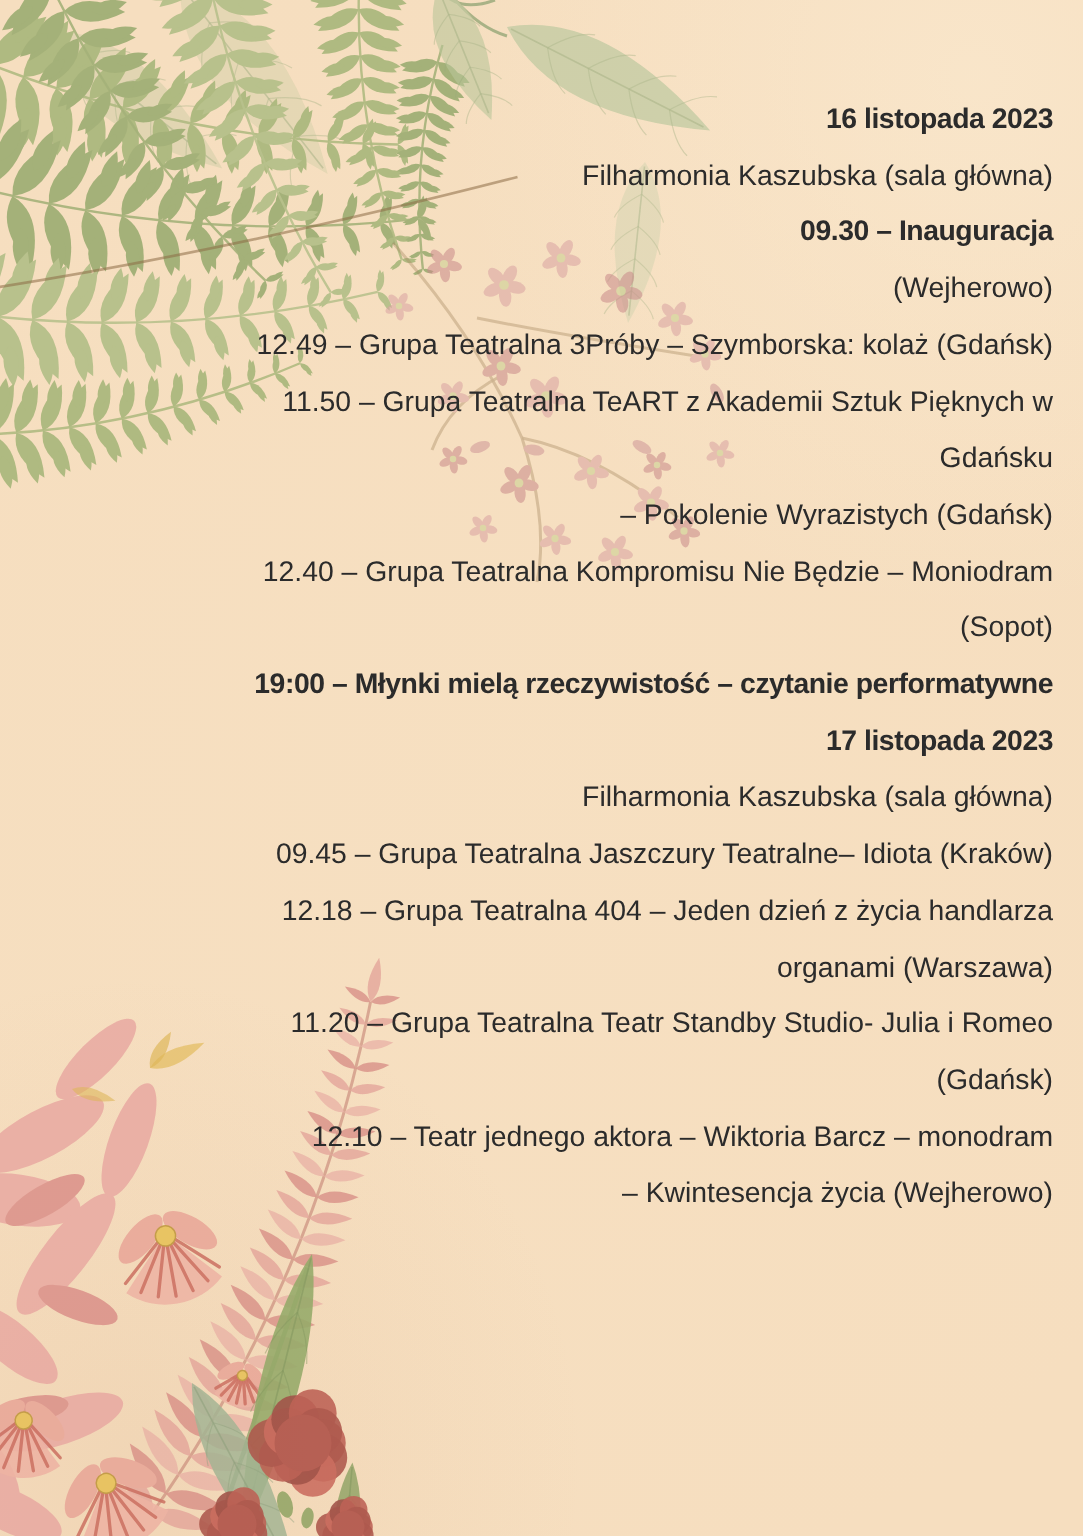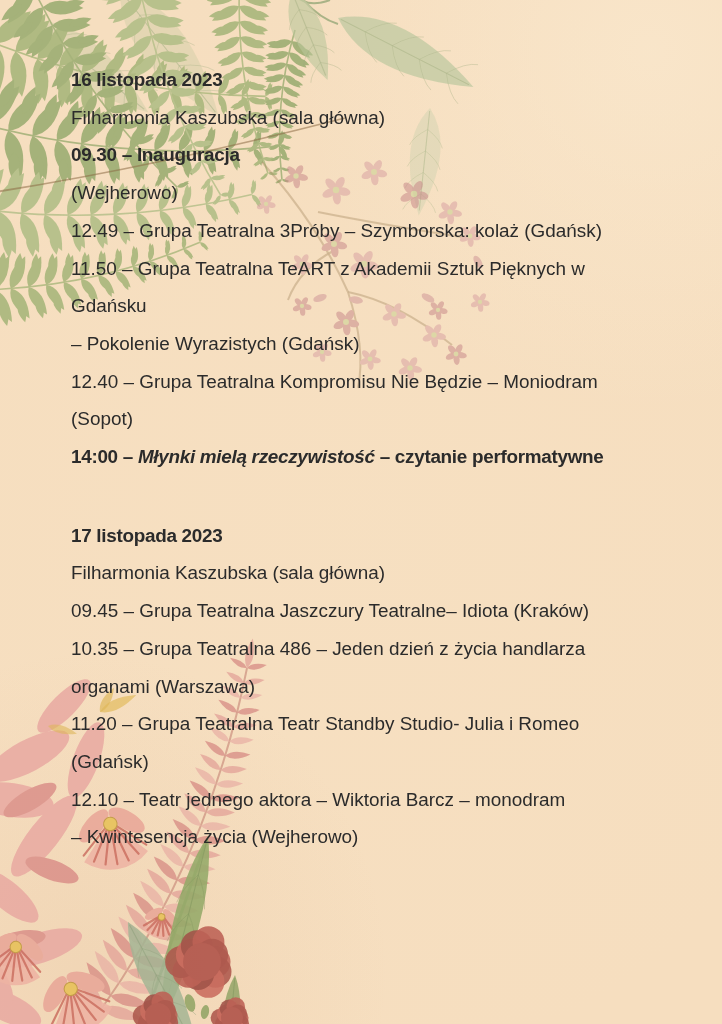--- a/index.html
+++ b/index.html
@@ -13,25 +13,26 @@
       radial-gradient(ellipse 70% 50% at 90% 5%, rgba(252,238,214,.45), transparent 70%),
       radial-gradient(ellipse 90% 70% at 50% 50%, rgba(247,226,196,.35), transparent 80%);
     font-family:"Liberation Sans", sans-serif;
   }
   #decor{position:absolute;left:0;top:0;pointer-events:none;}
   .content{
     position:absolute;left:71px;top:61px;right:20px;
     color:#2b2b2b;
     font-size:18.9px;
     line-height:37.7px;
+    text-align:right;
   }
   .line{margin:0;white-space:nowrap;}
   .seg-b{font-weight:bold;letter-spacing:-0.3px;}
-  .seg-i{font-style:italic;margin-top:40px;}
-  .day + .day{margin-top:41px;}
+  .seg-i{margin-top:40px;}
+  .day + .day{}
 </style>
 </head>
 <body>
 
 <div class="page">
   <svg id="decor" width="722" height="1024" viewBox="0 0 722 1024">
       <g opacity="0.78">
         <path d="M0 0 Q 52.5 -42 150 0 Q 52.5 42 0 0 Z" fill="#b6c295" transform="translate(30 20) rotate(38)" opacity="0.4"></path>
         <path d="M3 0 L 145 0" stroke="#9aab7c" stroke-width="1.1" transform="translate(30 20) rotate(38)" opacity="0.6"></path>
         <path d="M30 0 Q 42 -18.900000000000002 54 -23.1" stroke="#9aab7c" stroke-width="0.8" fill="none" transform="translate(30 20) rotate(38)" opacity="0.45"></path>
@@ -845,27 +846,27 @@
         <p class="line"><span class="seg-b ">16 listopada 2023</span></p>
         <p class="line"><span class="">Filharmonia Kaszubska (sala główna)</span></p>
         <p class="line"><span class="seg-b ">09.30 – Inauguracja</span></p>
         <p class="line"><span class="">(Wejherowo)</span></p>
         <p class="line"><span class="">12.49 – Grupa Teatralna 3Próby – Szymborska: kolaż (Gdańsk)</span></p>
         <p class="line"><span class="">11.50 – Grupa Teatralna TeART z Akademii Sztuk Pięknych w</span></p>
         <p class="line"><span class="">Gdańsku</span></p>
         <p class="line"><span class="">– Pokolenie Wyrazistych (Gdańsk)</span></p>
         <p class="line"><span class="">12.40 – Grupa Teatralna Kompromisu Nie Będzie – Moniodram</span></p>
         <p class="line"><span class="">(Sopot)</span></p>
-        <p class="line"><span class="seg-b ">14:00 – </span><span class="seg-b seg-i">Młynki mielą rzeczywistość</span><span class="seg-b "> – czytanie performatywne</span></p>
+        <p class="line"><span class="seg-b ">19:00 – </span><span class="seg-b seg-i">Młynki mielą rzeczywistość</span><span class="seg-b "> – czytanie performatywne</span></p>
       </section>
     <section class="day">
         <p class="line"><span class="seg-b ">17 listopada 2023</span></p>
         <p class="line"><span class="">Filharmonia Kaszubska (sala główna)</span></p>
         <p class="line"><span class="">09.45 – Grupa Teatralna Jaszczury Teatralne– Idiota (Kraków)</span></p>
-        <p class="line"><span class="">10.35 – Grupa Teatralna 486 – Jeden dzień z życia handlarza</span></p>
+        <p class="line"><span class="">12.18 – Grupa Teatralna 404 – Jeden dzień z życia handlarza</span></p>
         <p class="line"><span class="">organami (Warszawa)</span></p>
         <p class="line"><span class="">11.20 – Grupa Teatralna Teatr Standby Studio- Julia i Romeo</span></p>
         <p class="line"><span class="">(Gdańsk)</span></p>
         <p class="line"><span class="">12.10 – Teatr jednego aktora – Wiktoria Barcz – monodram</span></p>
         <p class="line"><span class="">– Kwintesencja życia (Wejherowo)</span></p>
       </section>
   </main>
 </div>
 
 </body></html>

